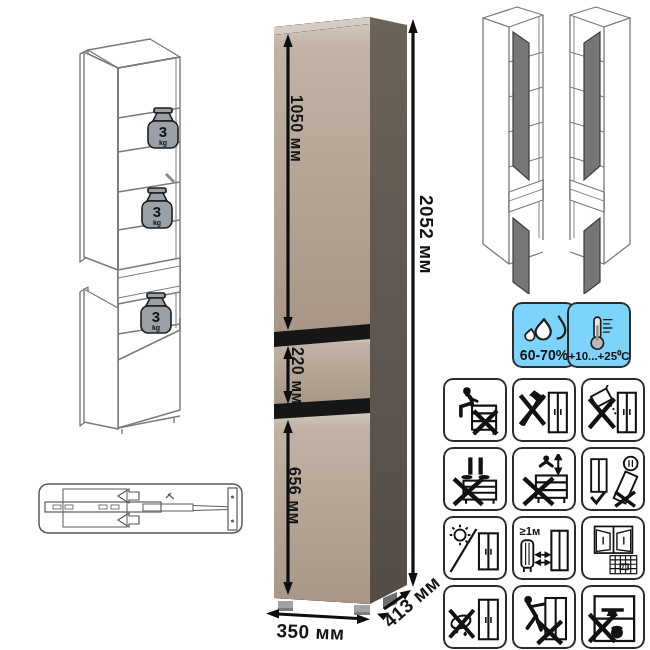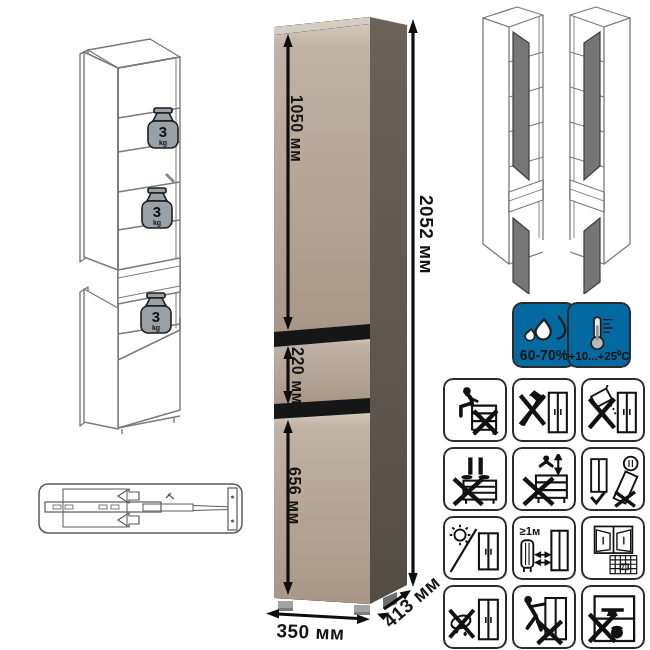--- a/index.html
+++ b/index.html
@@ -8,21 +8,21 @@
   svg{display:block;}
   .abs{position:absolute;}
   .dim{position:absolute;font-weight:bold;font-size:16px;color:#141414;white-space:nowrap;
        transform-origin:0 0;letter-spacing:.5px;}
   .dim.big{font-size:19px;}
   .wgrid{position:absolute;left:443px;top:378px;display:grid;
          grid-template-columns:repeat(3,64px);grid-auto-rows:64px;gap:5px;}
   .wcell{box-sizing:border-box;border:2.5px solid #2b2b2b;border-radius:10px;background:#fff;
          display:flex;align-items:flex-end;justify-content:center;}
   .ccell{box-sizing:border-box;position:absolute;width:64px;height:66px;border:2.5px solid #2b2b2b;
-         border-radius:10px;background:#0369a1;display:flex;flex-direction:column;align-items:center;
+         border-radius:10px;background:#7dd3fc;display:flex;flex-direction:column;align-items:center;
          justify-content:flex-end;padding-bottom:4px;}
   .ccell .clabel{font-weight:bold;color:#111;line-height:1;}
 </style>
 </head>
 <body>
 
 <div class="canvas">
 
   <svg class="abs" style="left:50px;top:30px" width="155" height="410" viewBox="0 0 155 410">
     <g stroke="#7a7a7a" stroke-width="1.4" fill="#ffffff" stroke-linejoin="round">

